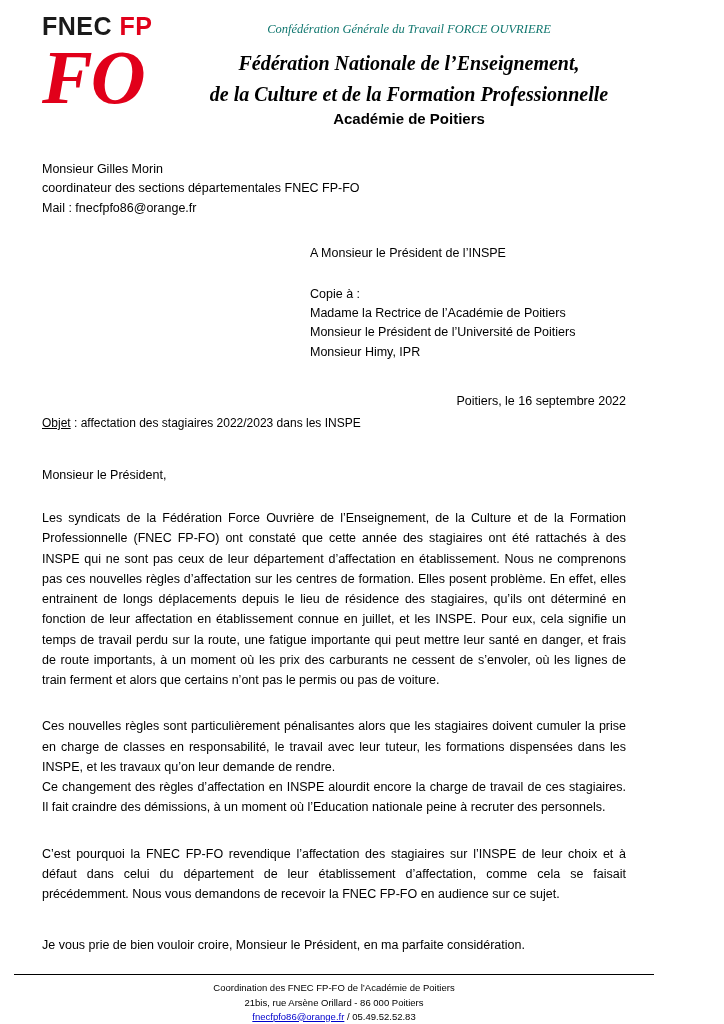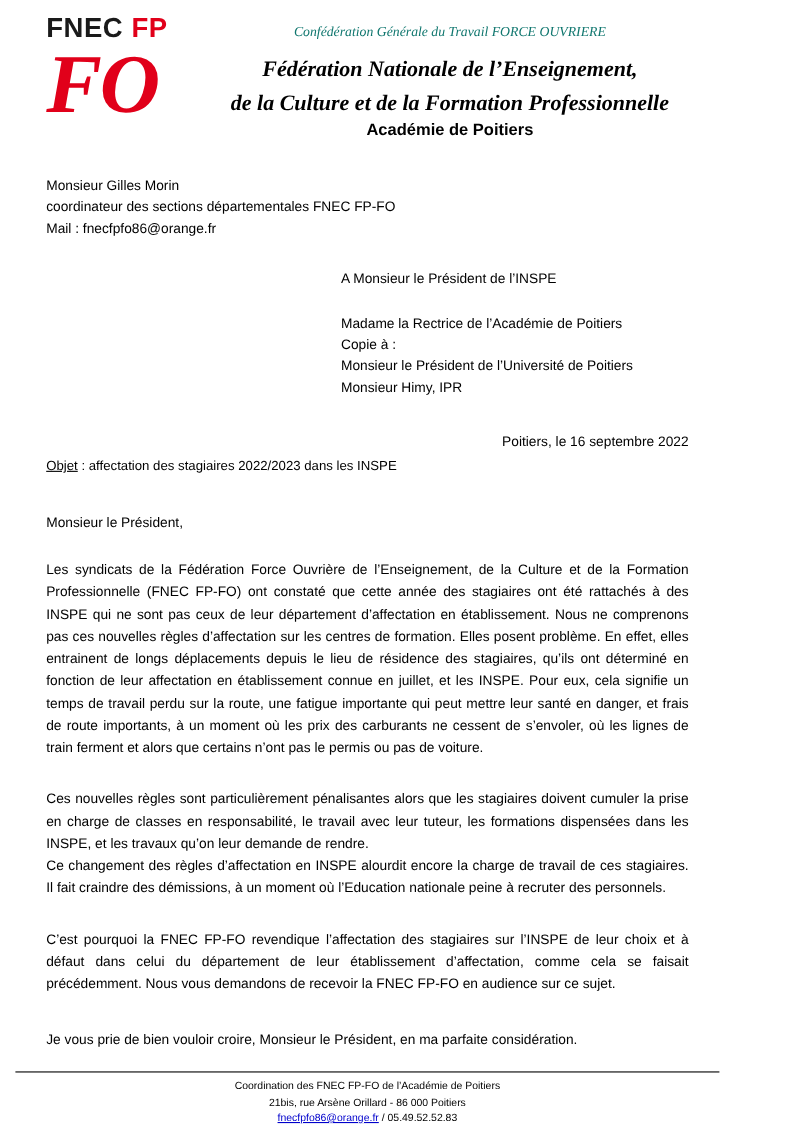--- a/index.html
+++ b/index.html
@@ -174,22 +174,22 @@
 
   <div class="sender">
     <div>Monsieur Gilles Morin</div>
     <div>coordinateur des sections départementales FNEC FP-FO</div>
     <div>Mail : fnecfpfo86@orange.fr</div>
   </div>
 
   <div class="recipient">
     <div>A Monsieur le Président de l’INSPE</div>
     <div class="copy-block">
+      <div>Copie à :</div>
       <div>Madame la Rectrice de l’Académie de Poitiers</div>
-      <div>Copie à :</div>
       <div>Monsieur le Président de l’Université de Poitiers</div>
       <div>Monsieur Himy, IPR</div>
     </div>
   </div>
 
   <div class="date-line">Poitiers, le 16 septembre 2022</div>
 
   <div class="objet">
     <u>Objet</u><span> : affectation des stagiaires 2022/2023 dans les INSPE</span>
   </div>

